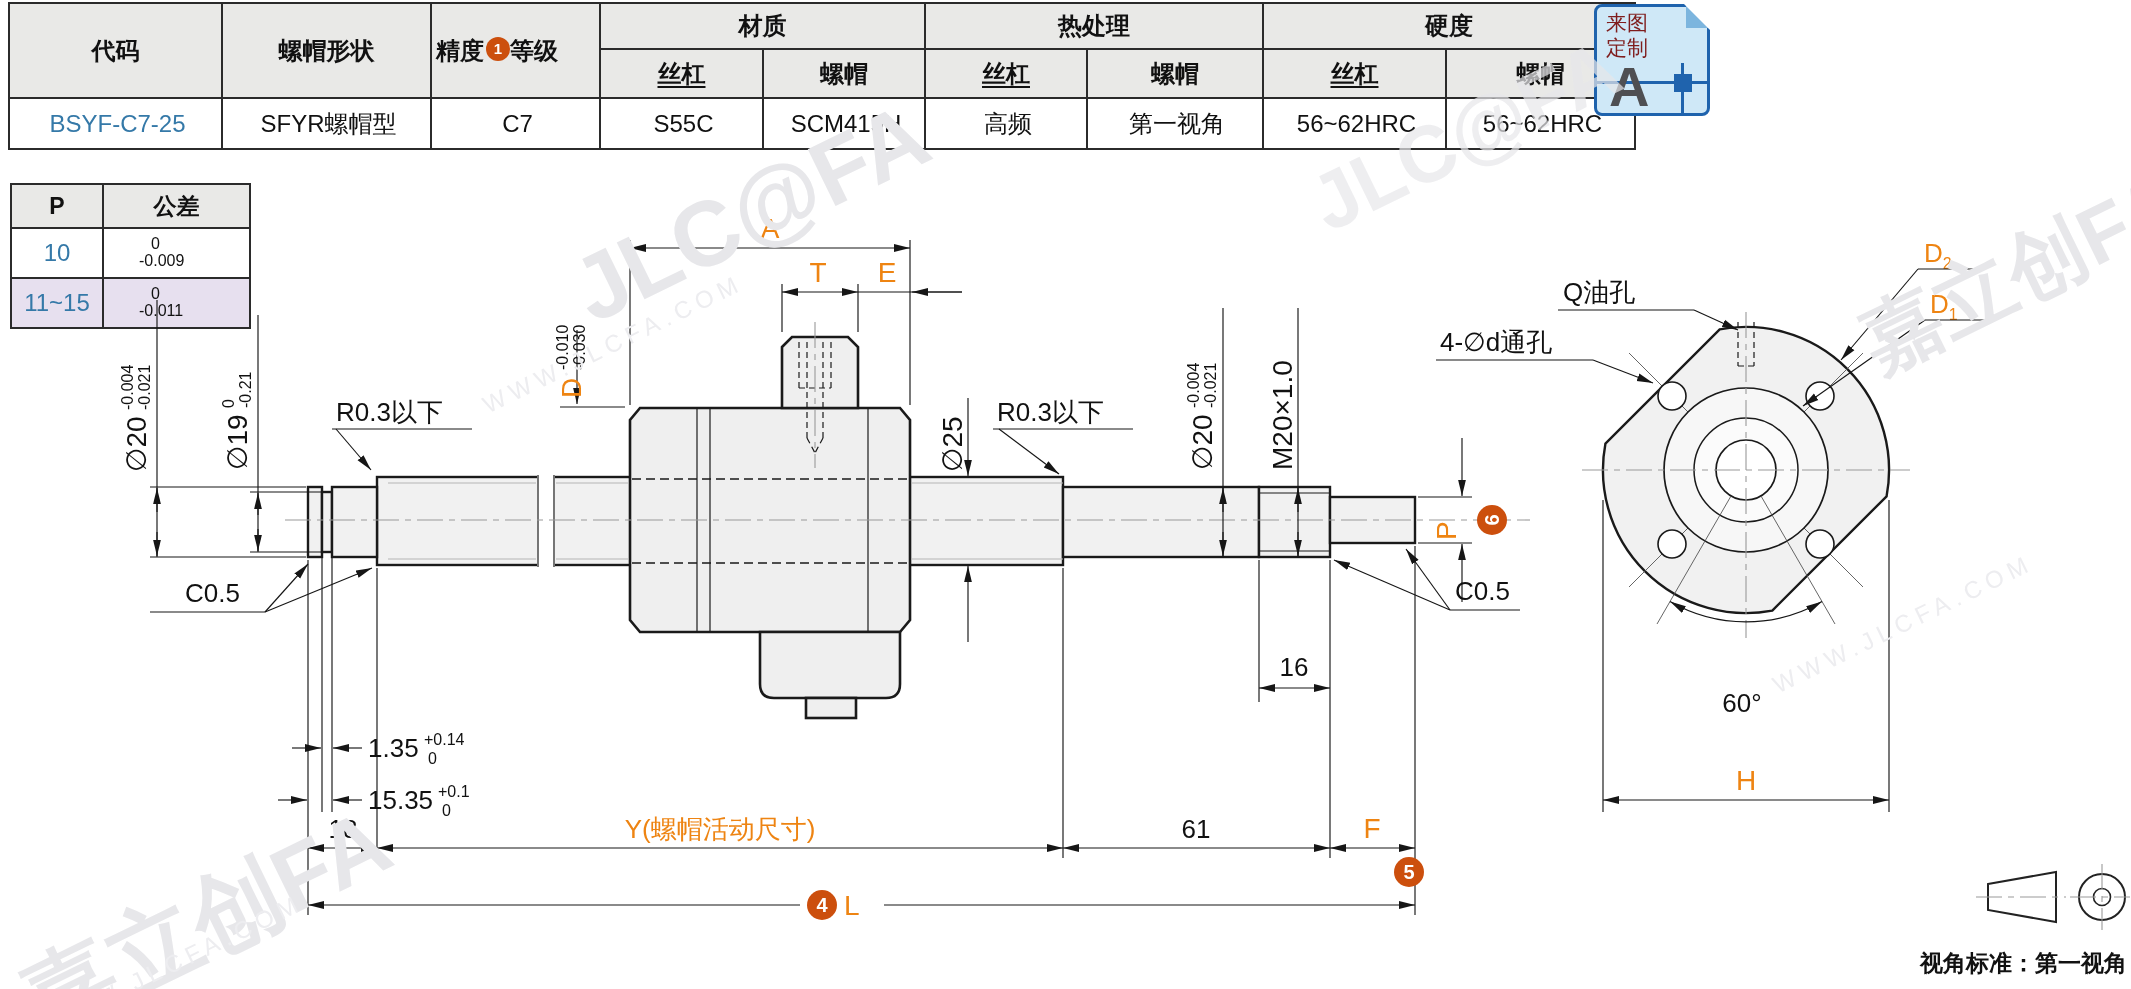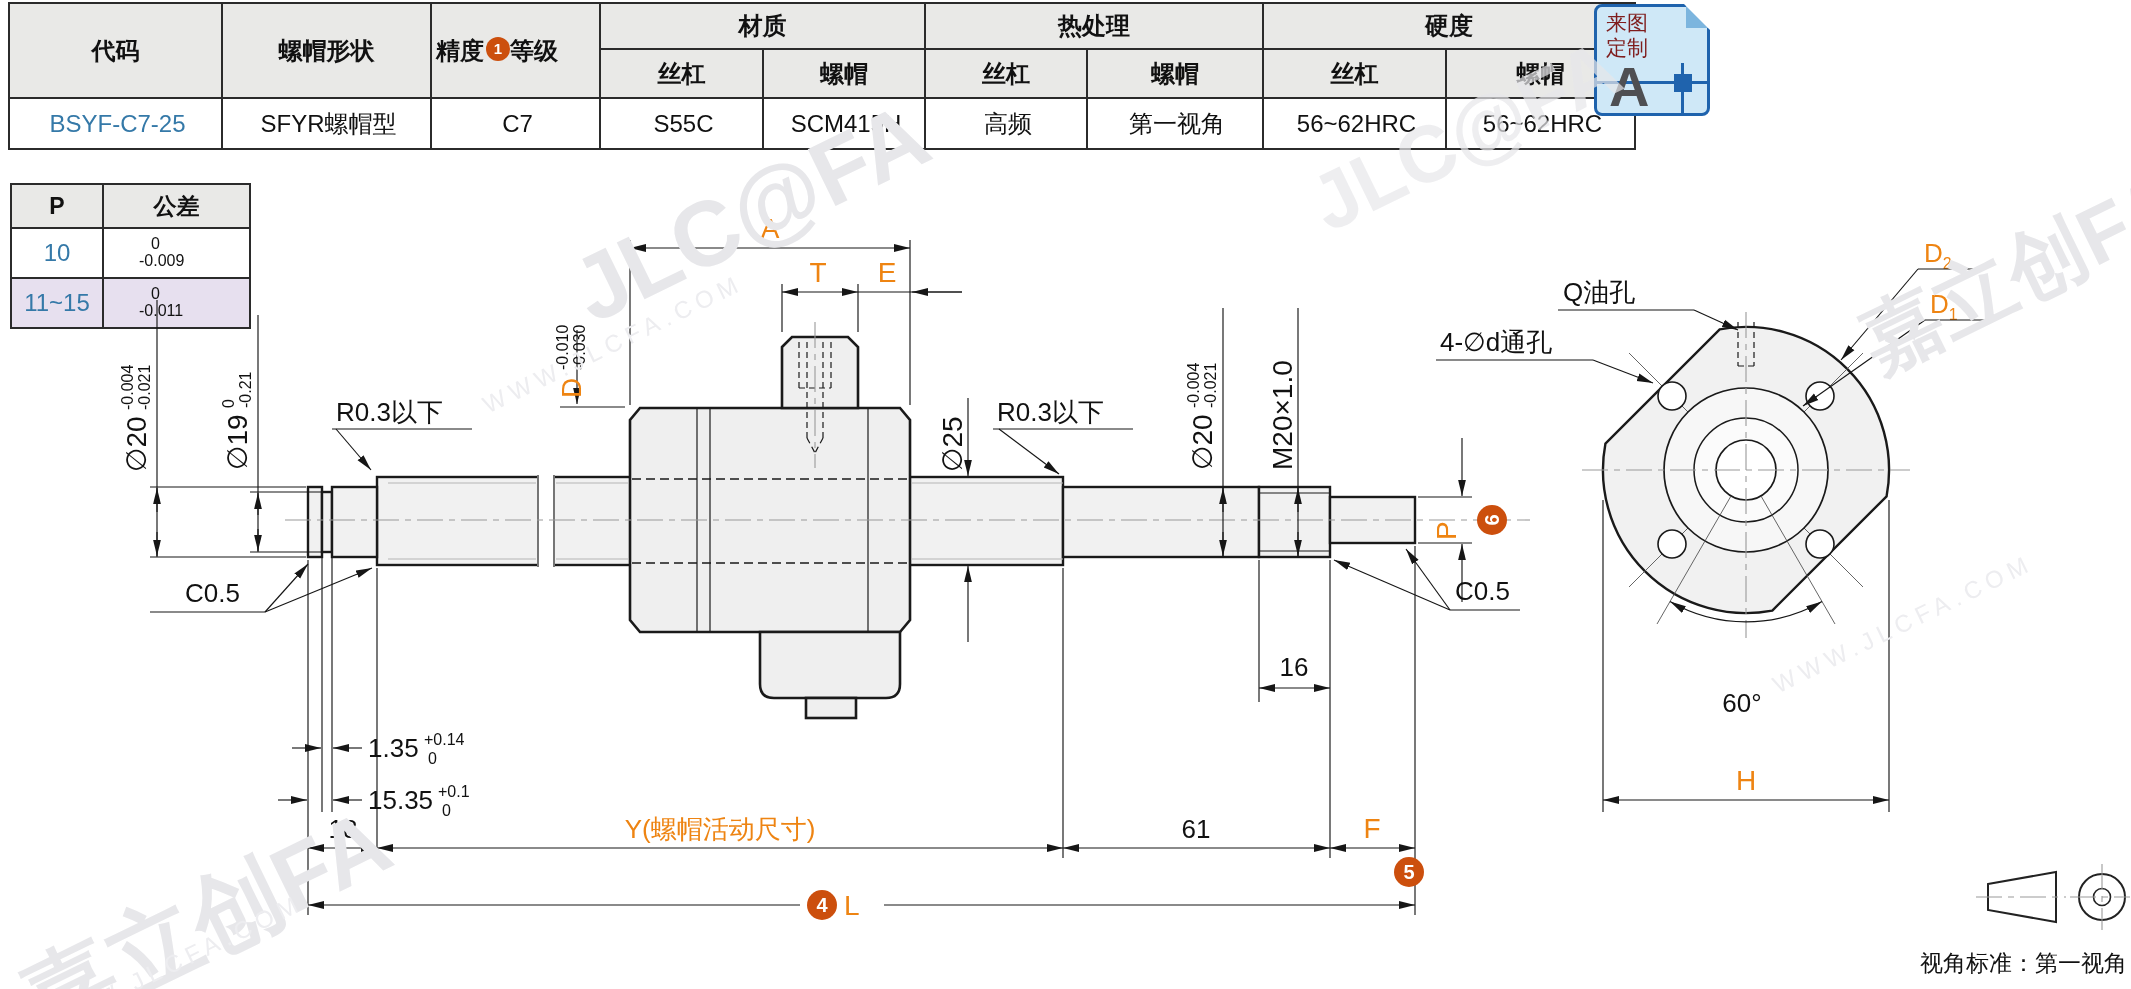--- a/index.html
+++ b/index.html
@@ -13,21 +13,21 @@
   .wm.mid{font-size:80px;}
   .wm.url{font-size:24px;letter-spacing:6px;font-weight:400;color:#ededf0;}
 
   
   table{border-collapse:collapse;}
   #spec{position:absolute;left:8px;top:2px;z-index:2;background:#fff;}
   #spec th,#spec td{border:2px solid #2b2b2b;text-align:center;vertical-align:middle;
       font-size:24px;padding:0 4px;}
   #spec th{background:#e9e9e7;font-weight:600;}
   #spec td{background:#ffffff;font-weight:500;height:49px;padding-left:8px;}
-  .u{text-underline-offset:4px;}
+  .u{text-decoration:underline;text-underline-offset:4px;}
   .code{color:#3579a8;font-weight:700;}
   .prec{display:flex;flex-direction:row;align-items:center;line-height:1.15;}
   .prec .l1{display:flex;align-items:flex-start;gap:2px;}
   .nbadge{display:inline-flex;align-items:center;justify-content:center;
       width:24px;height:24px;border-radius:50%;background:#cc4f0d;color:#fff;
       font-size:15px;font-weight:700;line-height:1;}
 
   
   #tol{position:absolute;left:10px;top:183px;z-index:2;background:#fff;}
   #tol th,#tol td{border:2px solid #2b2b2b;text-align:center;vertical-align:middle;}
@@ -66,21 +66,21 @@
   .gline{stroke:#b5b5b5;stroke-width:1;fill:none;}
   .diag{stroke:#555;stroke-width:0.9;fill:none;}
   text.dt{font-size:26px;fill:#111;font-weight:500;}
   text.dt28{font-size:28px;fill:#111;font-weight:500;}
   text.org{fill:#ee8412;}
   text.tol{font-size:16px;fill:#111;font-weight:500;}
   text.bw{fill:#ffffff;font-weight:700;font-size:20px;}
   .badge{fill:#cc4f0d;stroke:none;}
 
   
-  #viewstd{position:absolute;right:4px;top:948px;font-size:23px;font-weight:400;z-index:3;}
+  #viewstd{position:absolute;right:4px;top:948px;font-size:23px;font-weight:700;z-index:3;}
 </style>
 </head>
 <body>
 
 <div id="stage">
 
   <div class="wm big" style="left:560px;top:160px;">JLC@FA</div>
   <div class="wm url" style="left:470px;top:330px;">WWW.JLCFA.COM</div>
   <div class="wm mid" style="left:1300px;top:90px;opacity:.7;">JLC@FA</div>
   <div class="wm mid" style="left:1850px;top:220px;">嘉立创FA</div>

